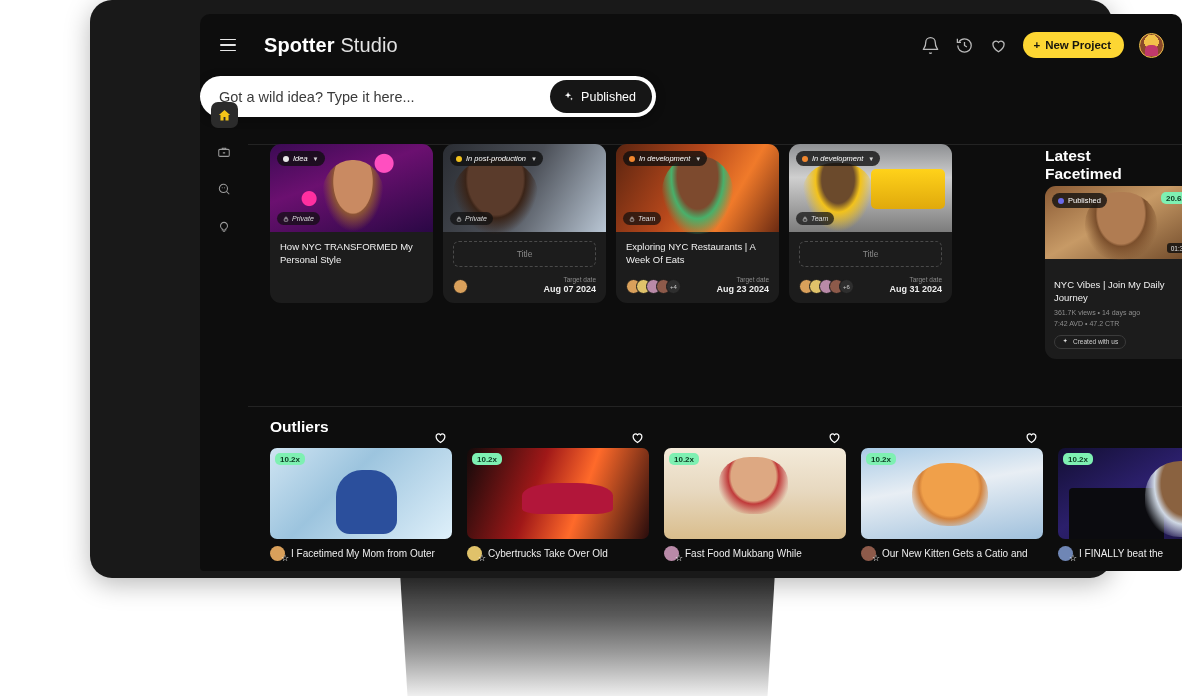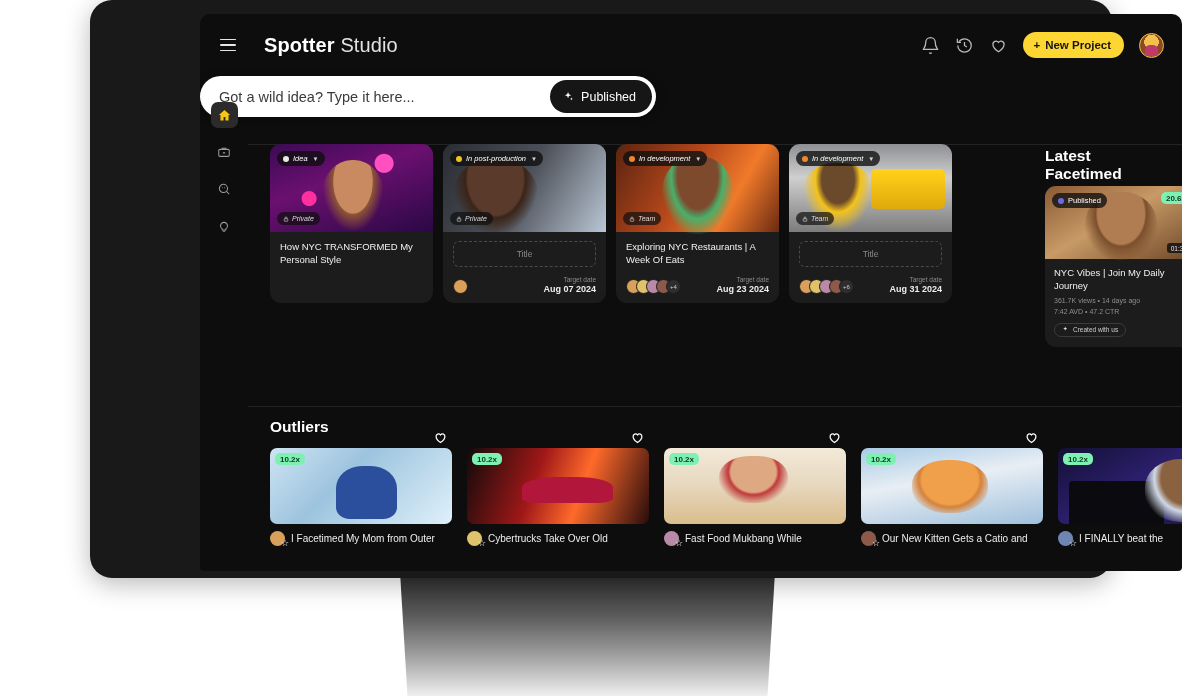--- a/index.html
+++ b/index.html
@@ -112,31 +112,31 @@
   .pdate .val { font-size:9px; color:#ededed; font-weight:600; display:block; margin-top:1px; }
   .pdate .val.due { color:#f0862e; display:flex; align-items:center; gap:3px; justify-content:flex-end; }
 
   .published-wrap { position:absolute; left:775px; top:0; right:0; }
   .lp-card { margin:0 22px; width:152px; background:#1c1c1c; border-radius:11px; overflow:hidden; cursor:pointer; }
   .lp-thumb { position:relative; height:73px; }
   .mult { position:absolute; right:6px; top:6px; background:#7ef0b2; color:#0c3a22;
     font-size:8px; font-weight:700; padding:1.5px 5px; border-radius:5px; }
   .dur { position:absolute; right:6px; bottom:6px; background:rgba(12,12,12,.8); color:#e9e9e9;
     font-size:6.5px; padding:1.5px 4px; border-radius:3px; }
-  .lp-body { padding:8px 9px 10px; }
+  .lp-body { padding:8px 9px 10px;margin-top:12px; }
   .lp-title { font-size:9.5px; color:#f0f0f0; line-height:1.35; }
   .lp-meta { font-size:7px; color:#8e8e8e; margin-top:4px; }
   .created { display:inline-flex; align-items:center; gap:4px; margin-top:8px; height:14px;
     padding:0 7px; border-radius:7px; border:1px solid #3b3b3b; font-size:6.5px; color:#cfcfcf; }
 
   .outliers-wrap { position:absolute; left:0; right:0; top:262px; }
   .ocards { display:flex; gap:15px; padding:0 22px; }
   .ocard { width:182px; flex:0 0 182px; cursor:pointer; position:relative; }
   .oheart { position:absolute; right:4px; top:-18px; width:15px; height:15px; cursor:pointer; }
-  .othumb { position:relative; height:76px; border-radius:7px; overflow:hidden; }
+  .othumb { position:relative; height:91px; border-radius:7px; overflow:hidden; }
   .othumb .mult { left:5px; right:auto; top:5px; }
   .orow { display:flex; align-items:center; gap:6px; margin-top:7px; }
   .oav { width:15px; height:15px; border-radius:50%; flex:0 0 15px; position:relative; }
   .ostar { position:absolute; right:-4px; bottom:-2px; font-size:9px; color:#fff; }
   .otitle { font-size:10px; color:#ededed; white-space:nowrap; overflow:hidden; }
 
   
   .art { position:absolute; inset:0; }
   .a1 { background:
       radial-gradient(circle at 24% 62%, #ff2fa0 0 7px, transparent 8px),

